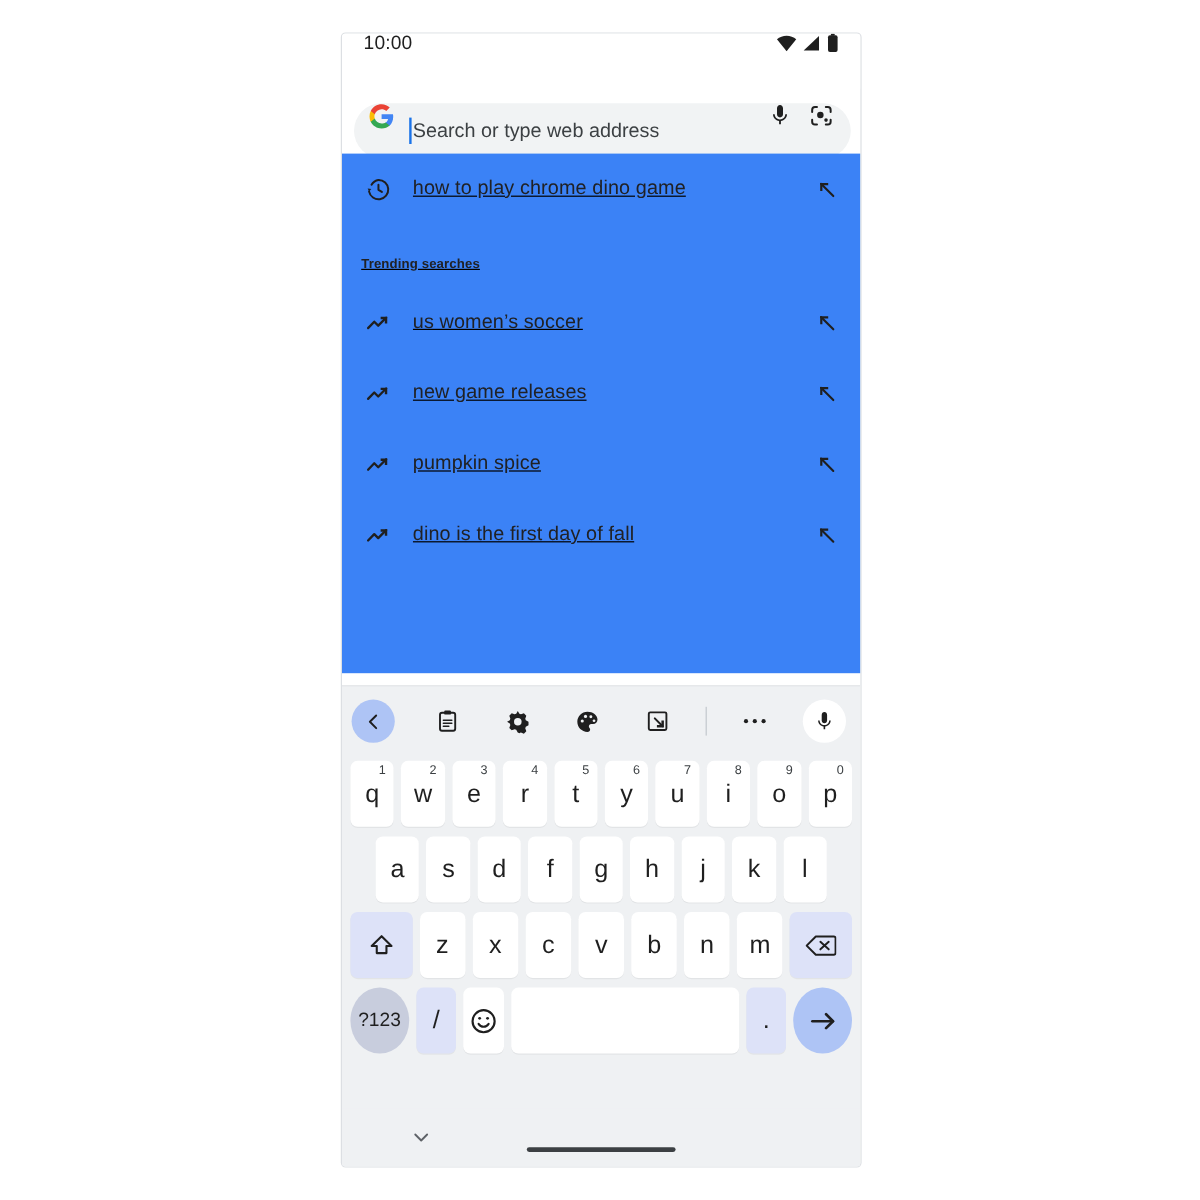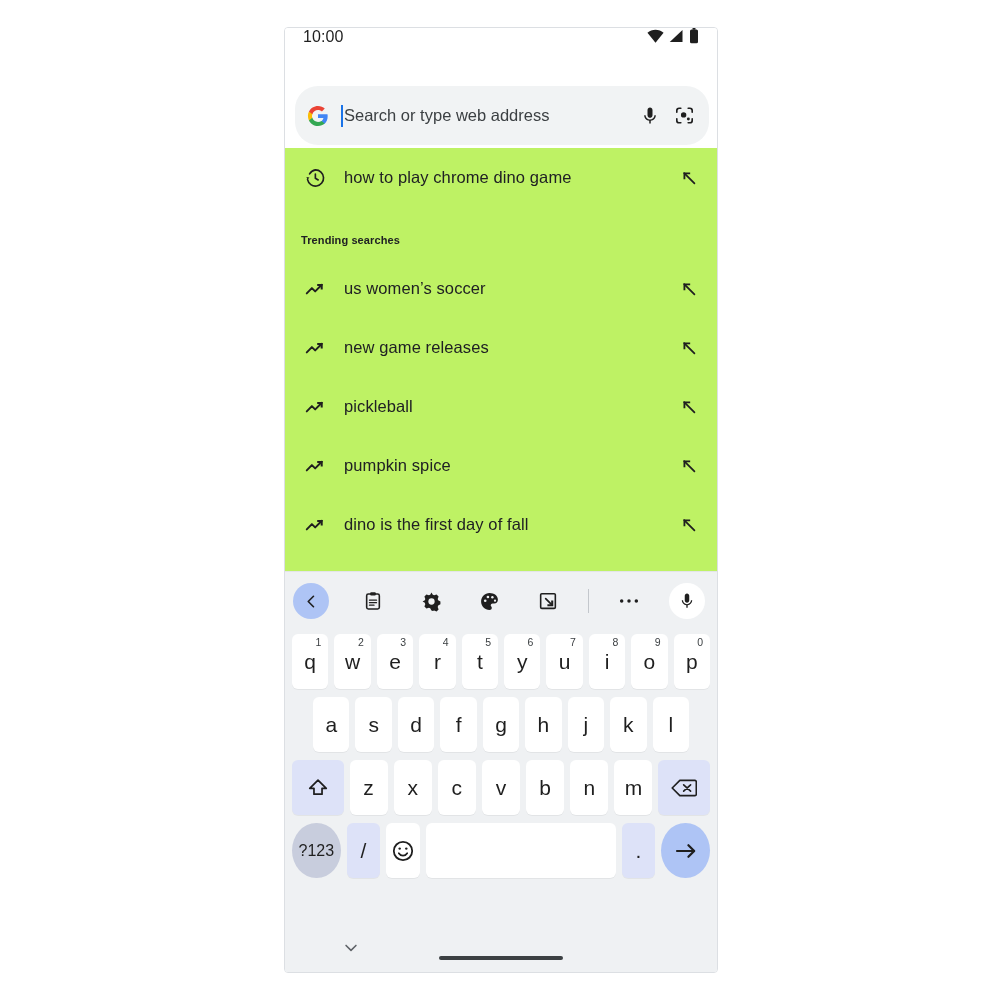--- a/index.html
+++ b/index.html
@@ -55,25 +55,25 @@
     align-items: center;
     gap: 5px;
   }
 
   
   .omnibox {
     position: absolute;
     left: 10px;
     top: 58px;
     width: 414px;
-    height: 59px;
+    height: 46px;
     background: #f1f3f4;
     border-radius: 23px;
     display: flex;
-    align-items: center;
+    align-items: flex-start;
     box-sizing: border-box;
     padding: 0 14px 0 12px;
   }
   .g-logo { width: 22px; height: 22px; flex: 0 0 22px; margin-right: 12px; }
   .omni-input-wrap {
     flex: 1 1 auto;
     display: flex;
     align-items: center;
     min-width: 0;
     height: 100%;
@@ -91,25 +91,26 @@
     white-space: nowrap;
     overflow: hidden;
     text-overflow: ellipsis;
   }
   .omni-action { flex: 0 0 auto; margin-left: 14px; display: flex; align-items: center; }
 
   
   .suggestions {
     position: absolute;
     left: 0;
-    top: 120px;
+    top: 100px;
     width: 100%;
     height: 433px;
-    background: #bef264;
+    background: #3b82f6;
     overflow: hidden;
+    text-decoration: underline;
   }
   .sugg-row {
     position: relative;
     display: flex;
     align-items: center;
     height: 59px;
     padding: 0 14px 0 16px;
     box-sizing: border-box;
   }
   .sugg-lead {
@@ -378,35 +379,20 @@
         </span>
         <span class="sugg-text">new game releases</span>
         <span class="sugg-append">
           <svg width="20" height="20" viewBox="0 0 24 24">
             <path d="M18.5 18.5 6.2 6.2" stroke="#1f1f1f" stroke-width="2.1" stroke-linecap="round"></path>
             <path d="M5.4 5.4h8v2.2H7.6v5.8H5.4z" fill="#1f1f1f"></path>
           </svg>
         </span>
       </div>
 
-      <div class="sugg-row">
-        <span class="sugg-lead">
-          <svg width="22" height="22" viewBox="0 0 24 24">
-            <path d="M3 16.8 8.6 11l3.6 3.6L19.4 7.4" fill="none" stroke="#1f1f1f" stroke-width="2.1" stroke-linecap="round" stroke-linejoin="round"></path>
-            <path d="M14.4 6.6h6v6h-2.2V8.8h-3.8z" fill="#1f1f1f"></path>
-          </svg>
-        </span>
-        <span class="sugg-text">pickleball</span>
-        <span class="sugg-append">
-          <svg width="20" height="20" viewBox="0 0 24 24">
-            <path d="M18.5 18.5 6.2 6.2" stroke="#1f1f1f" stroke-width="2.1" stroke-linecap="round"></path>
-            <path d="M5.4 5.4h8v2.2H7.6v5.8H5.4z" fill="#1f1f1f"></path>
-          </svg>
-        </span>
-      </div>
 
       <div class="sugg-row">
         <span class="sugg-lead">
           <svg width="22" height="22" viewBox="0 0 24 24">
             <path d="M3 16.8 8.6 11l3.6 3.6L19.4 7.4" fill="none" stroke="#1f1f1f" stroke-width="2.1" stroke-linecap="round" stroke-linejoin="round"></path>
             <path d="M14.4 6.6h6v6h-2.2V8.8h-3.8z" fill="#1f1f1f"></path>
           </svg>
         </span>
         <span class="sugg-text">pumpkin spice</span>
         <span class="sugg-append">

